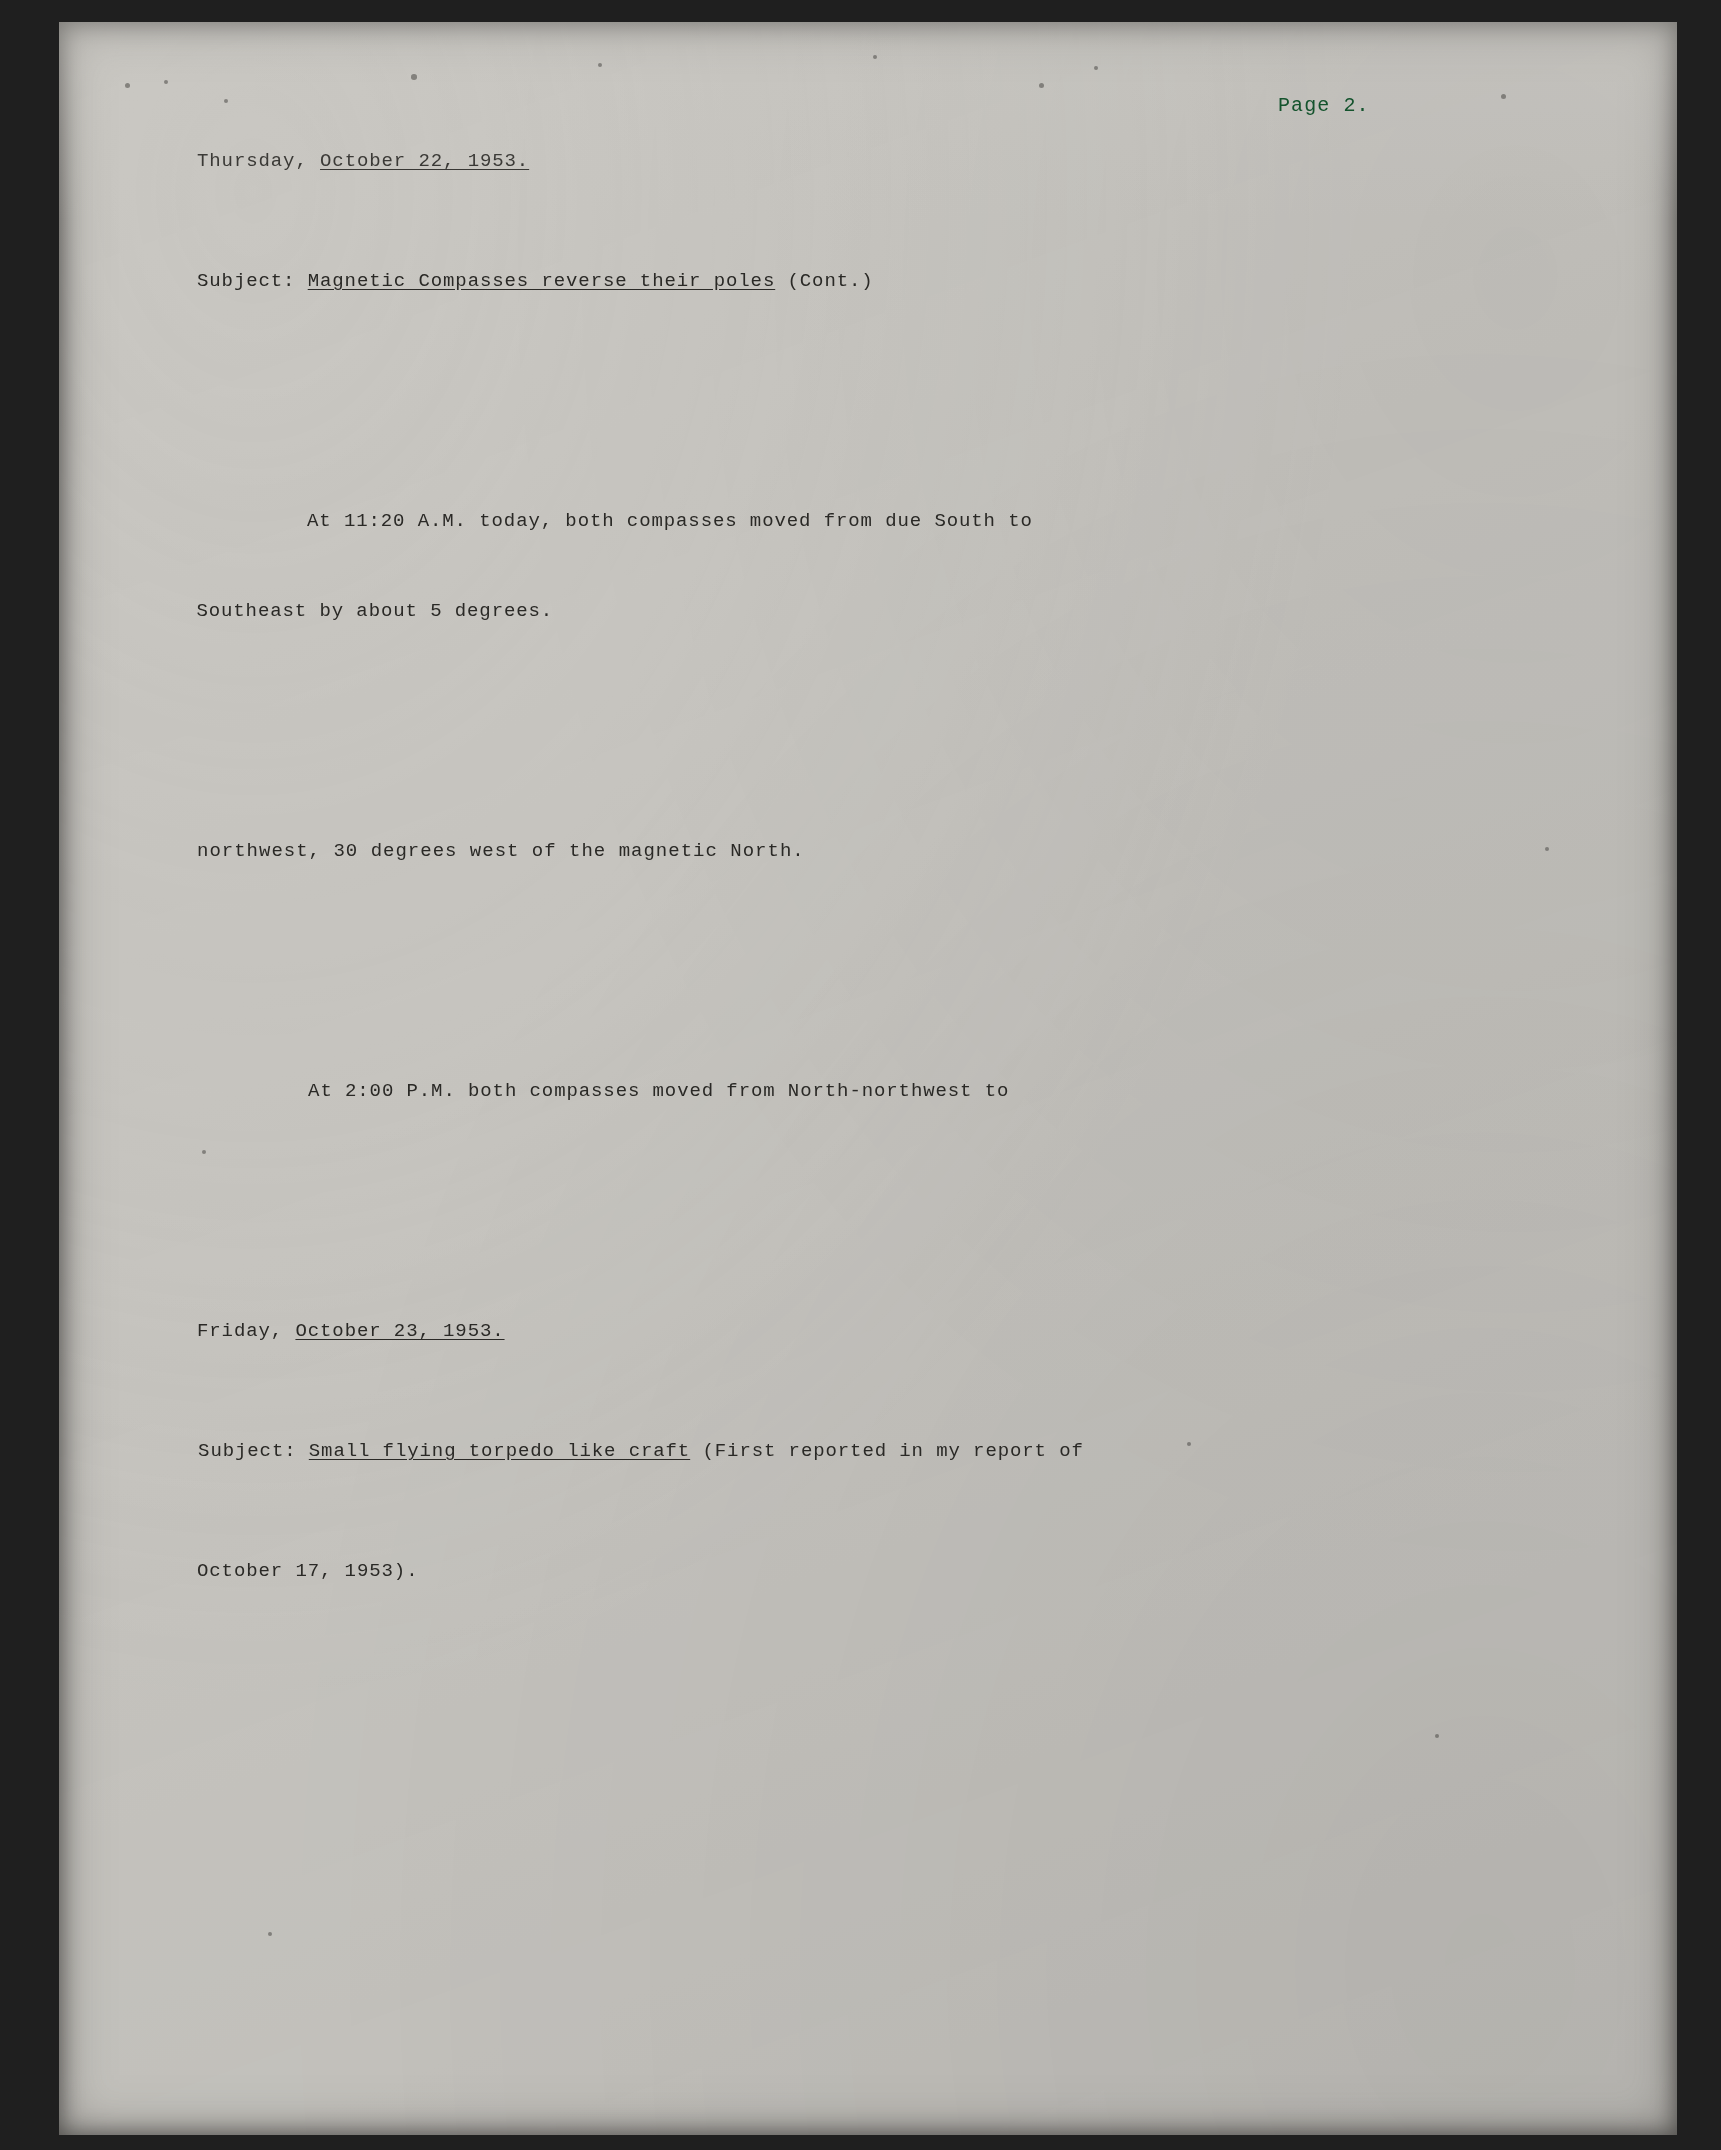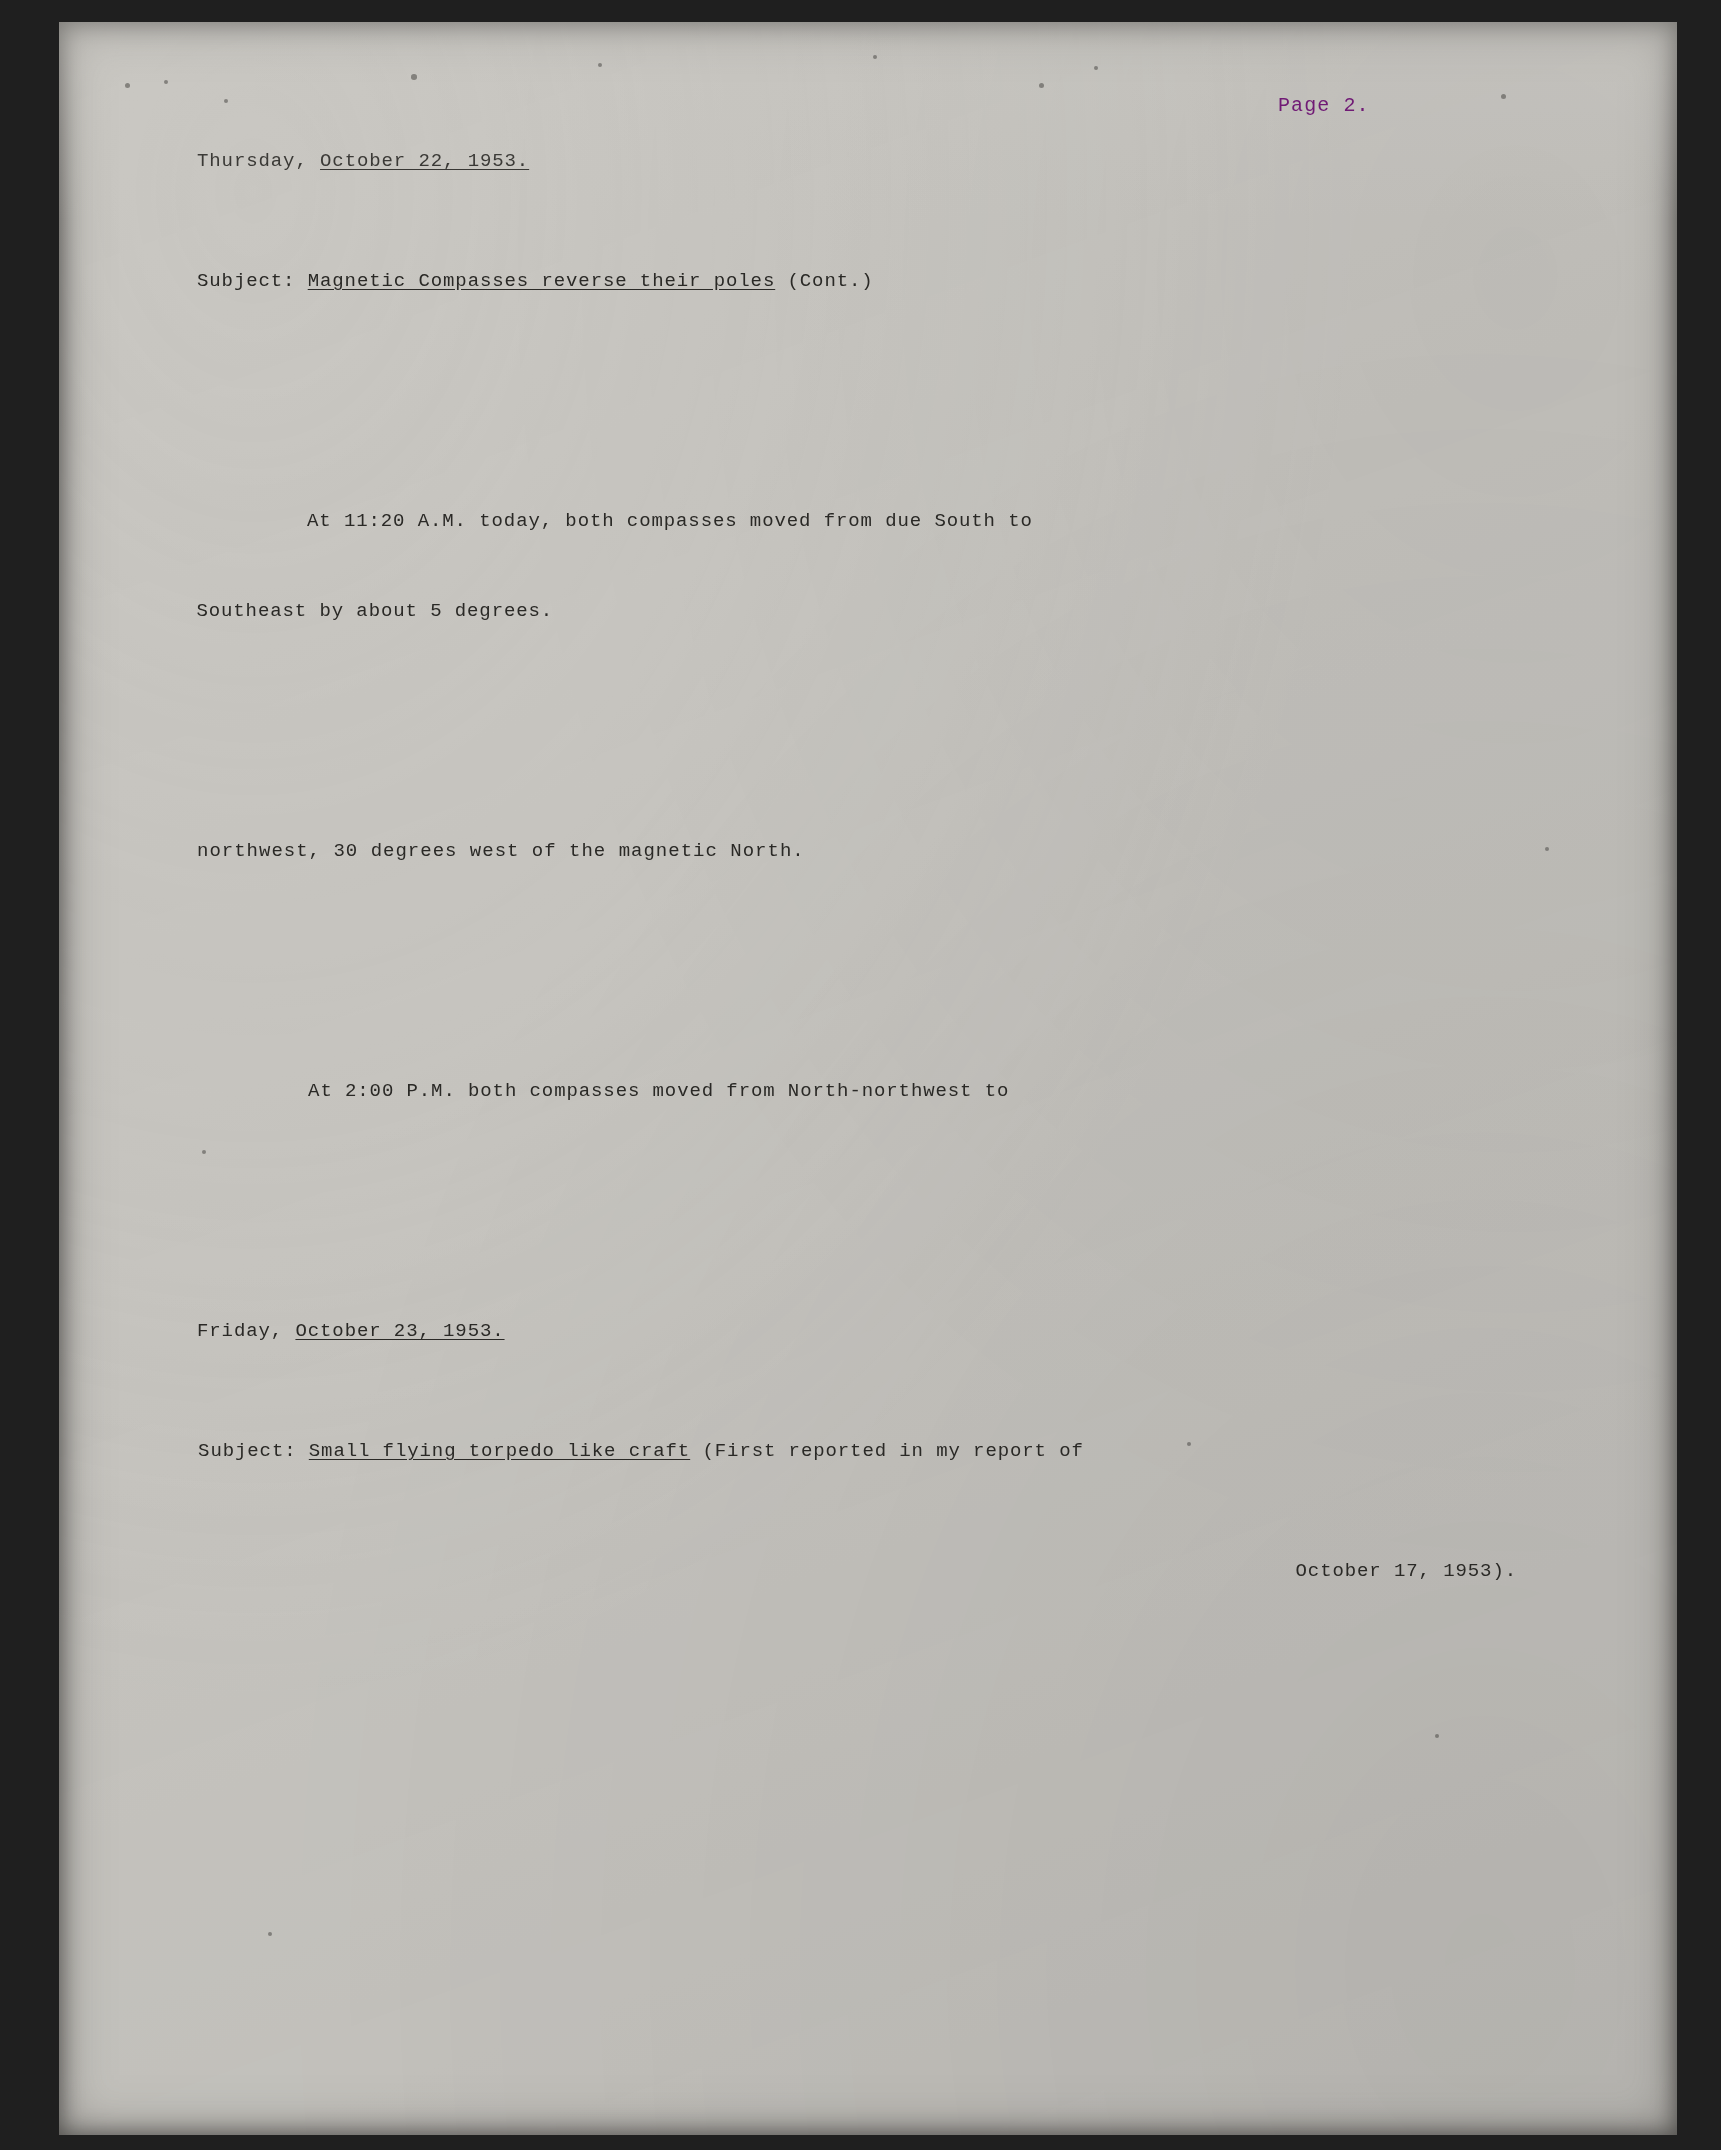--- a/index.html
+++ b/index.html
@@ -65,29 +65,29 @@
     white-space: pre-wrap;
     z-index: 3;
   }
 
   .pageno {
     position: absolute;
     top: 72px;
     left: 1219px;
     font-size: 20px;
     letter-spacing: 1.1px;
-    color: #701a75;
+    color: #14532d;
     z-index: 4;
   }
 
   .ln { display: block; min-height: 30px; }
   .indent { display: inline-block; width: 110px; }
   .u { text-decoration: underline; text-underline-offset: 3.3px; }
   .gap { display: block; height: 30px; }
-  .center-ln { display: block; text-align: right; padding-right: 66px; }
+  .center-ln { display: block; text-align: left; padding-right: 66px; }
 
   
   .ln:nth-child(3n)   { margin-left: 1.1px; }
   .ln:nth-child(5n)   { margin-left: -0.6px; }
   .ln:nth-child(7n)   { letter-spacing: 1px; }
 
   
   .speck {
     position: absolute;
     background: #4a4945;

